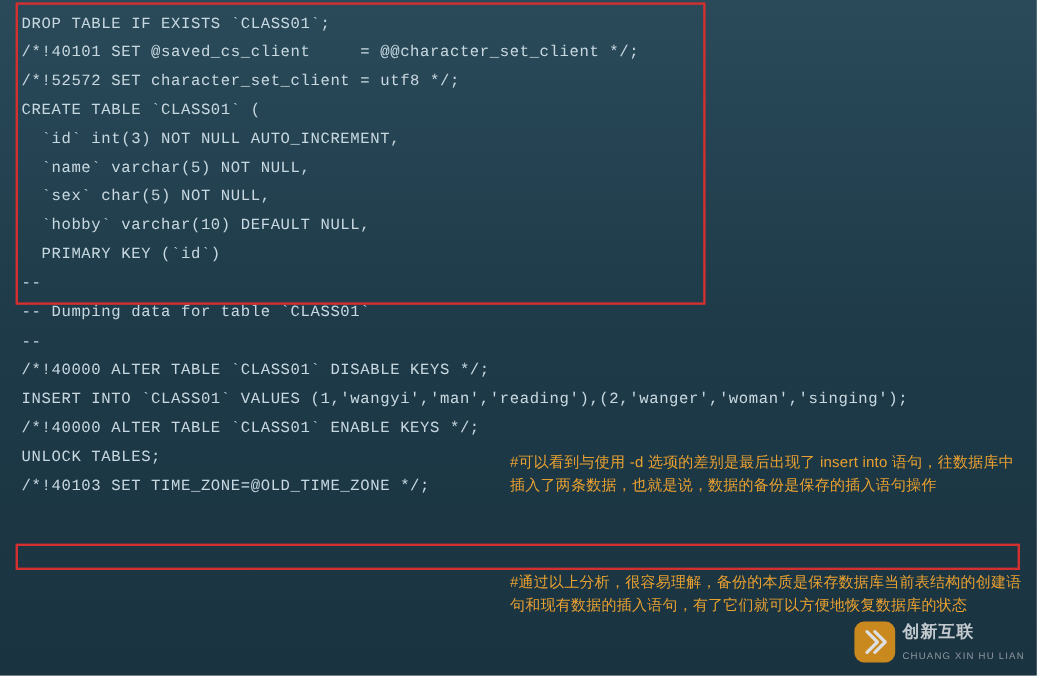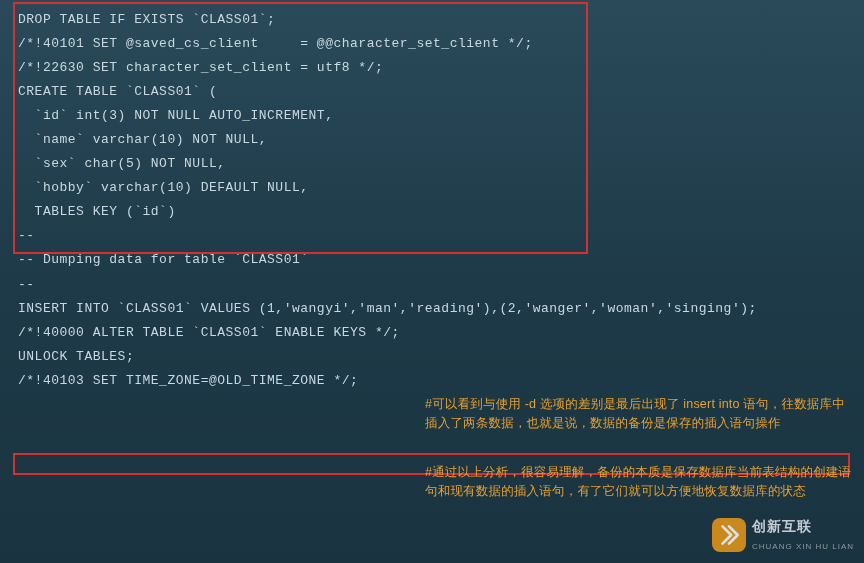--- a/index.html
+++ b/index.html
@@ -44,26 +44,26 @@
     .annotation {
       position: absolute;
       color: #e8a030;
       font-family: "Microsoft YaHei", SimSun, sans-serif;
       font-size: 12.5px;
       line-height: 1.5;
       letter-spacing: 0.2px;
     }
     .annotation-1 {
       left: 425px;
-      top: 395px;
+      top: 376px;
       width: 430px;
     }
     .annotation-2 {
       left: 425px;
-      top: 463px;
+      top: 476px;
       width: 430px;
     }
     .watermark {
       position: absolute;
       right: 10px;
       bottom: 8px;
       display: flex;
       align-items: center;
       gap: 6px;
       opacity: 0.85;
@@ -97,32 +97,33 @@
       letter-spacing: 1px;
       color: #a0a8b0;
     }
   </style>
 </head>
 <body>
 
 <div>
   <div class="code-line">DROP TABLE IF EXISTS `CLASS01`;</div>
   <div class="code-line">/*!40101 SET @saved_cs_client     = @@character_set_client */;</div>
-  <div class="code-line">/*!22630 SET character_set_client = utf8 */;</div>
+  <div class="code-line">/*!52572 SET character_set_client = utf8 */;</div>
   <div class="code-line">CREATE TABLE `CLASS01` (</div>
   <div class="code-line">  `id` int(3) NOT NULL AUTO_INCREMENT,</div>
-  <div class="code-line">  `name` varchar(10) NOT NULL,</div>
+  <div class="code-line">  `name` varchar(5) NOT NULL,</div>
   <div class="code-line">  `sex` char(5) NOT NULL,</div>
   <div class="code-line">  `hobby` varchar(10) DEFAULT NULL,</div>
-  <div class="code-line">  TABLES KEY (`id`)</div>
+  <div class="code-line">  PRIMARY KEY (`id`)</div>
   <div class="code-line"></div>
   <div class="code-line">--</div>
   <div class="code-line">-- Dumping data for table `CLASS01`</div>
   <div class="code-line">--</div>
   <div class="code-line"></div>
+  <div class="code-line">/*!40000 ALTER TABLE `CLASS01` DISABLE KEYS */;</div>
   <div class="code-line">INSERT INTO `CLASS01` VALUES (1,'wangyi','man','reading'),(2,'wanger','woman','singing');</div>
   <div class="code-line">/*!40000 ALTER TABLE `CLASS01` ENABLE KEYS */;</div>
   <div class="code-line">UNLOCK TABLES;</div>
   <div class="code-line">/*!40103 SET TIME_ZONE=@OLD_TIME_ZONE */;</div>
 </div>
 
 <div class="red-box-1"></div>
 <div class="red-box-2"></div>
 
 <div class="annotation annotation-1">#可以看到与使用 -d 选项的差别是最后出现了 insert into 语句，往数据库中插入了两条数据，也就是说，数据的备份是保存的插入语句操作</div>

